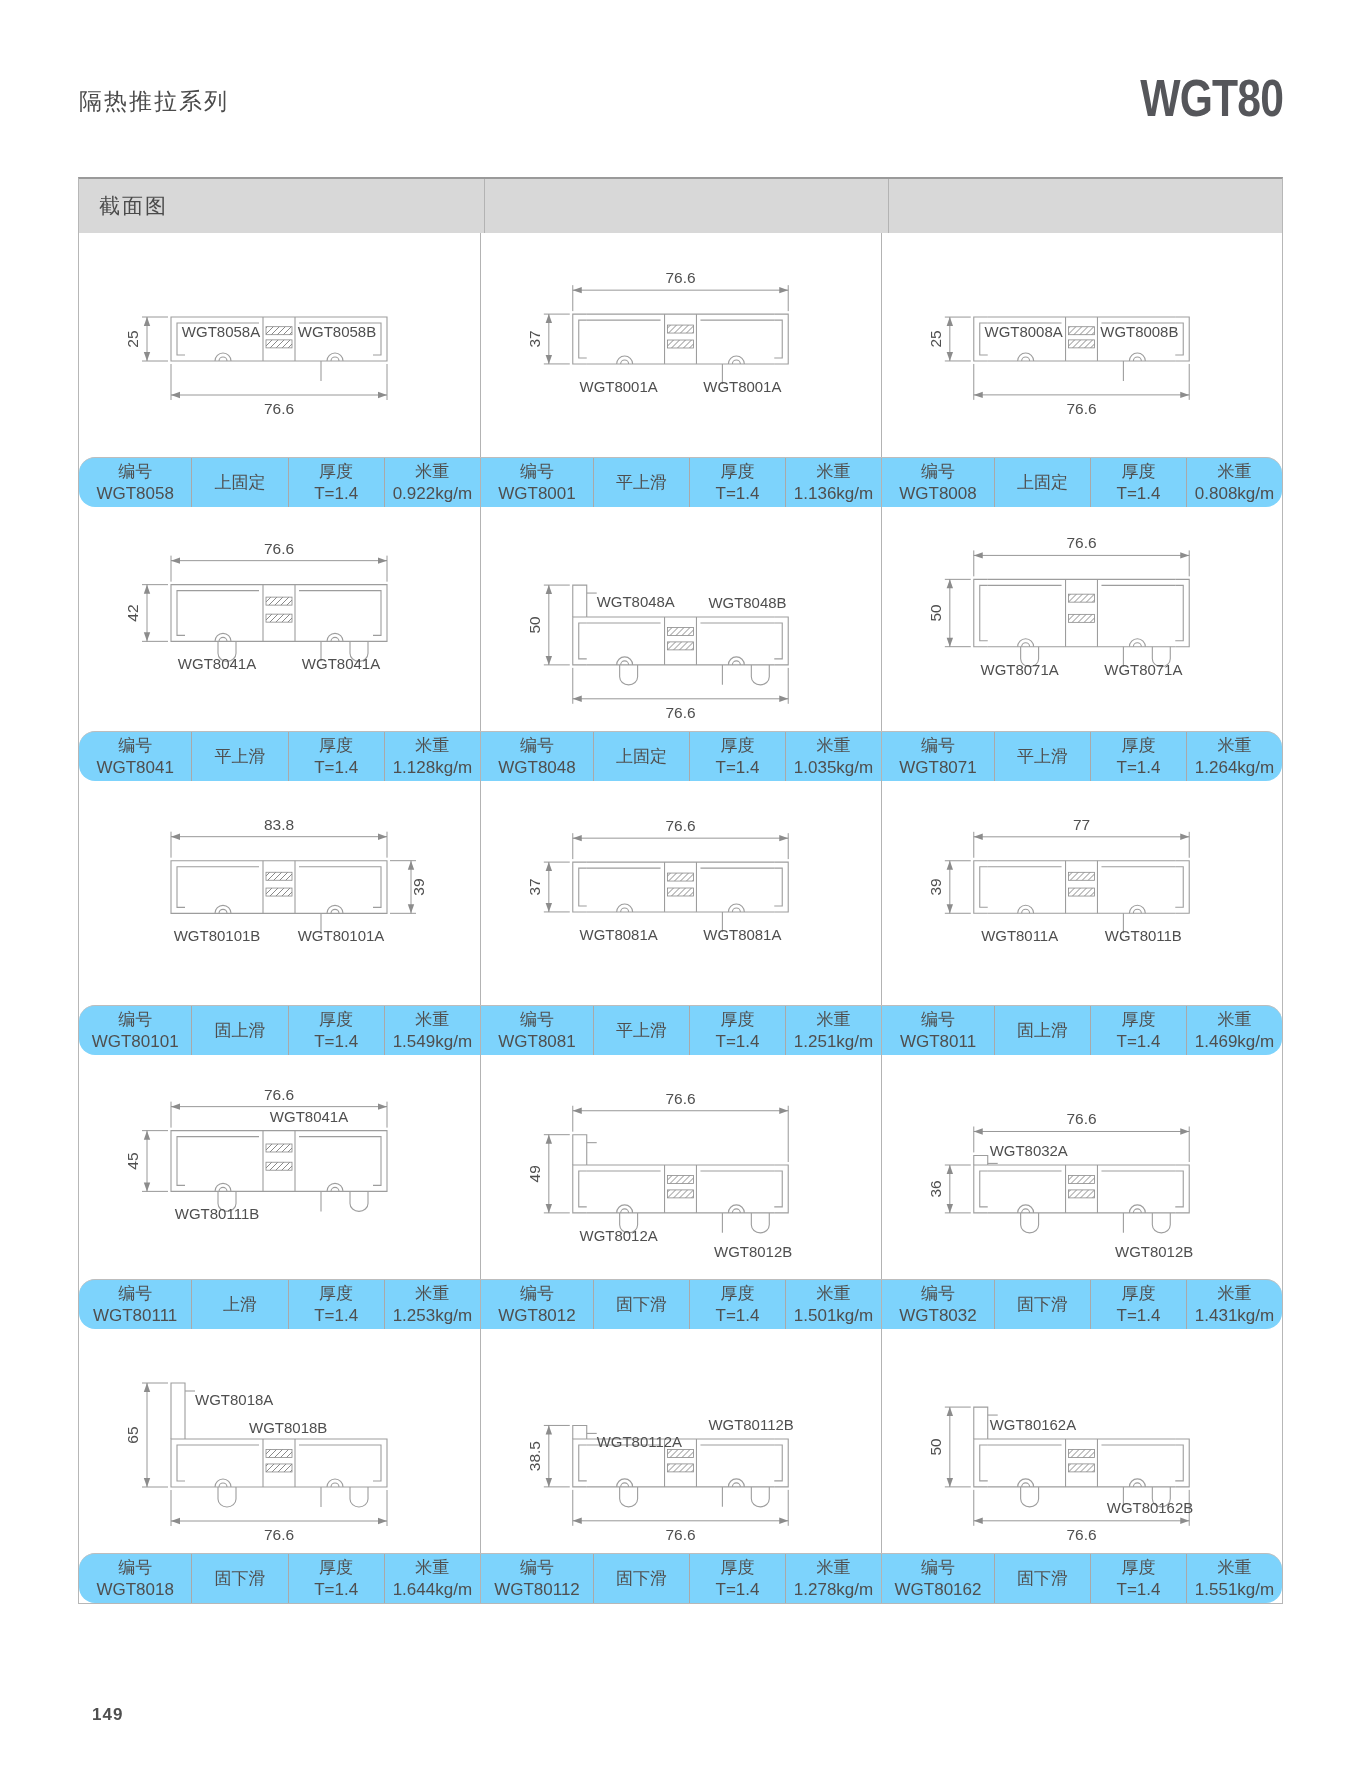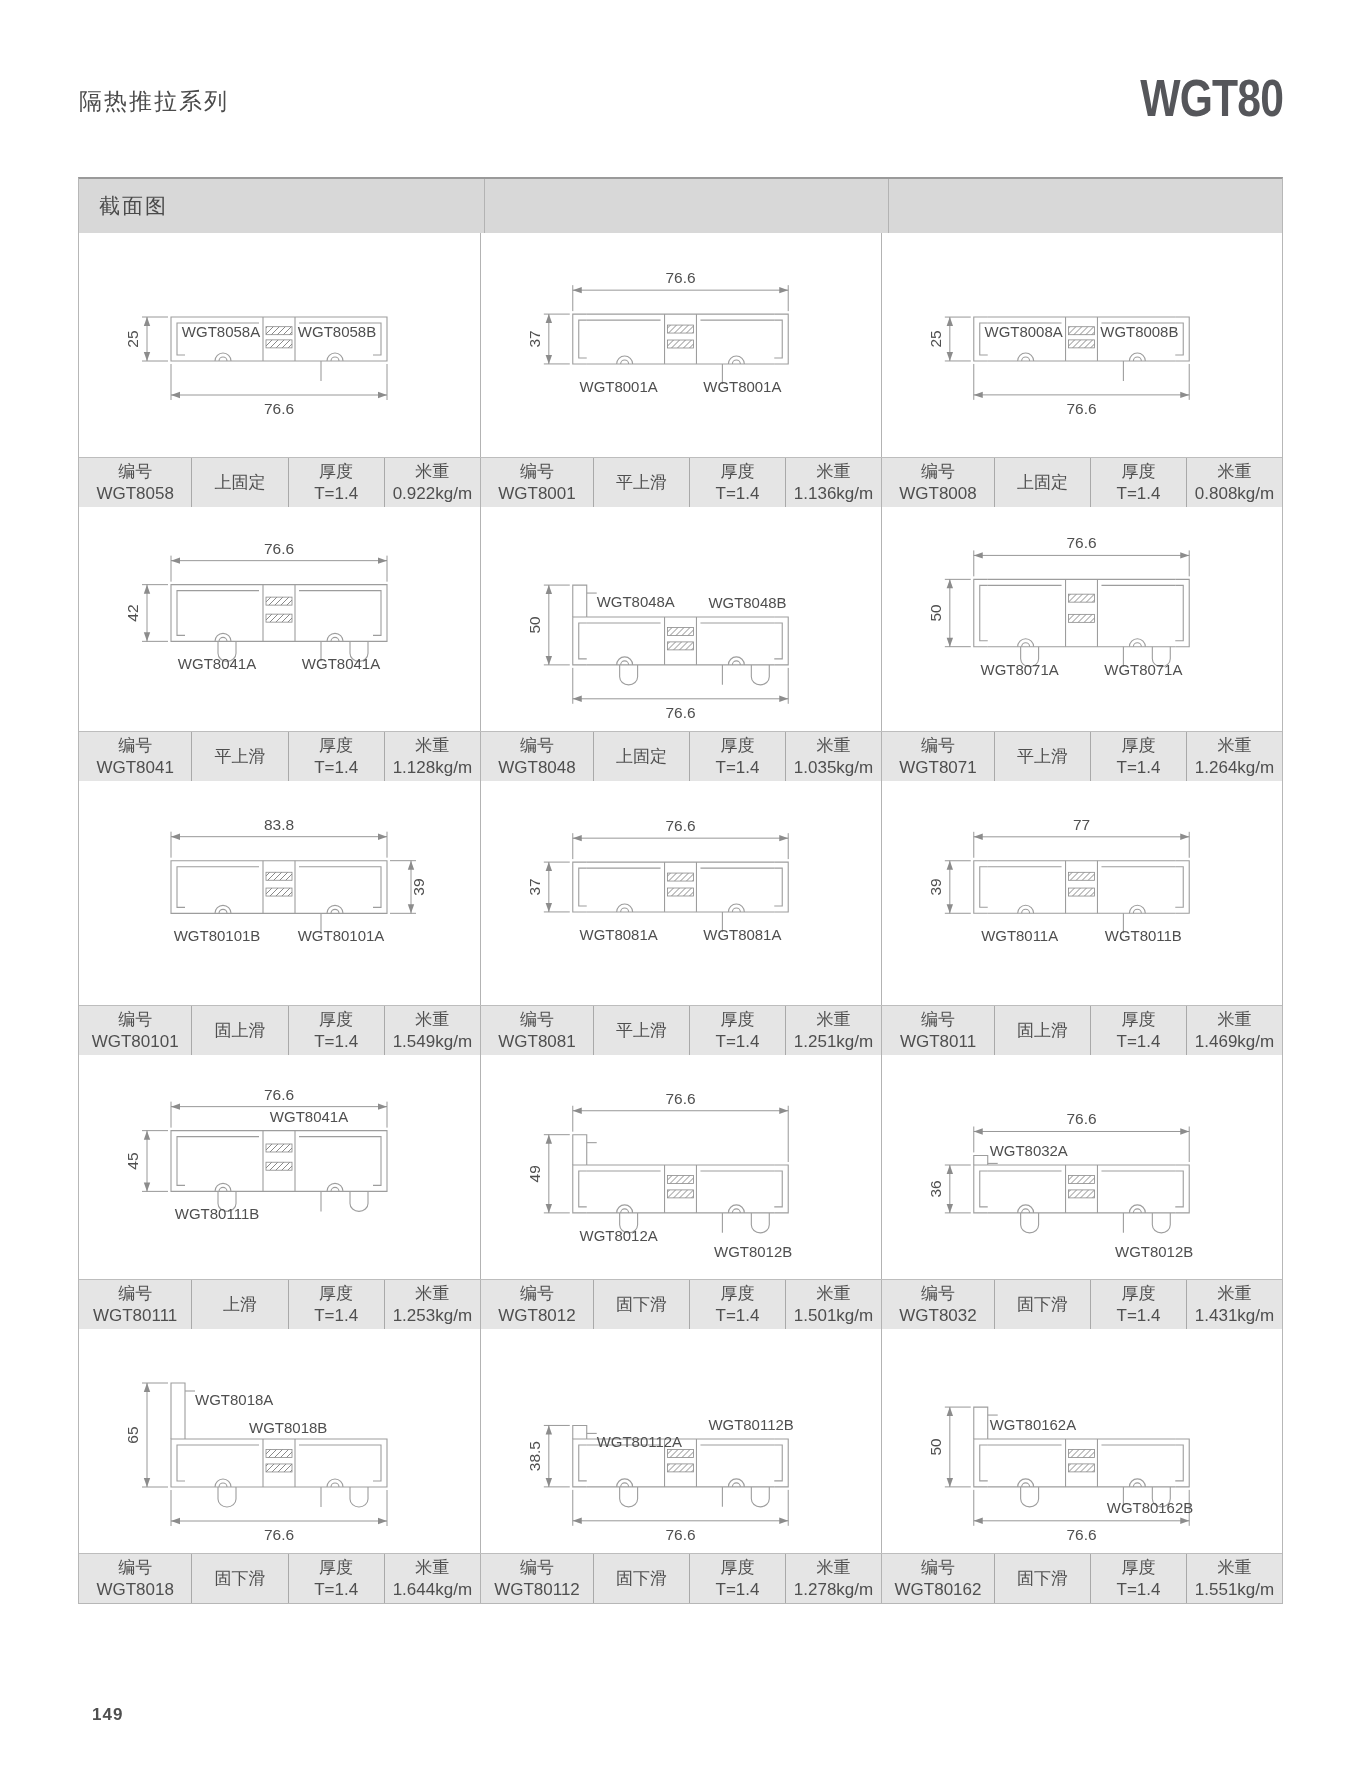--- a/index.html
+++ b/index.html
@@ -19,21 +19,21 @@
     position:absolute;left:78px;top:177px;width:1203px;
     border:1px solid #b7b7b7;border-top:2px solid #9a9a9a;
     display:flex;flex-direction:column;
   }
   .trow{display:grid;grid-template-columns:1fr 1fr 1fr;}
   .thead{height:54px;background:#d8d8d8;gap:11px;}
   .thead .hcell{display:flex;align-items:center;padding-left:20px;font-size:21px;color:#4a4a4a;letter-spacing:2px;}
   .tdraw{height:224px;background:#ffffff;}
   .dcell{position:relative;overflow:hidden;}
   .dcell svg{display:block;width:100%;height:100%;}
-  .tdata{height:49px;background:#e5e5e5;border-top:1px solid #bdbdbd;}
+  .tdata{height:49px;background:#7dd3fc;border-top:1px solid #bdbdbd;border-radius:16px;}
   .dgroup{display:grid;grid-template-columns:28% 24% 24% 24%;}
   .col1,.col2{border-left:1px solid #b3b3b3;}
   .scell{
     display:flex;flex-direction:column;align-items:center;justify-content:center;
     font-size:17px;line-height:1.25;color:#4f4f4f;text-align:center;
   }
   .scell + .scell{border-left:1px solid #a9a9a9;}
   .page-number{
     position:absolute;left:92px;top:1705px;font-size:17px;font-weight:bold;color:#4f4f4f;letter-spacing:1px;
   }

